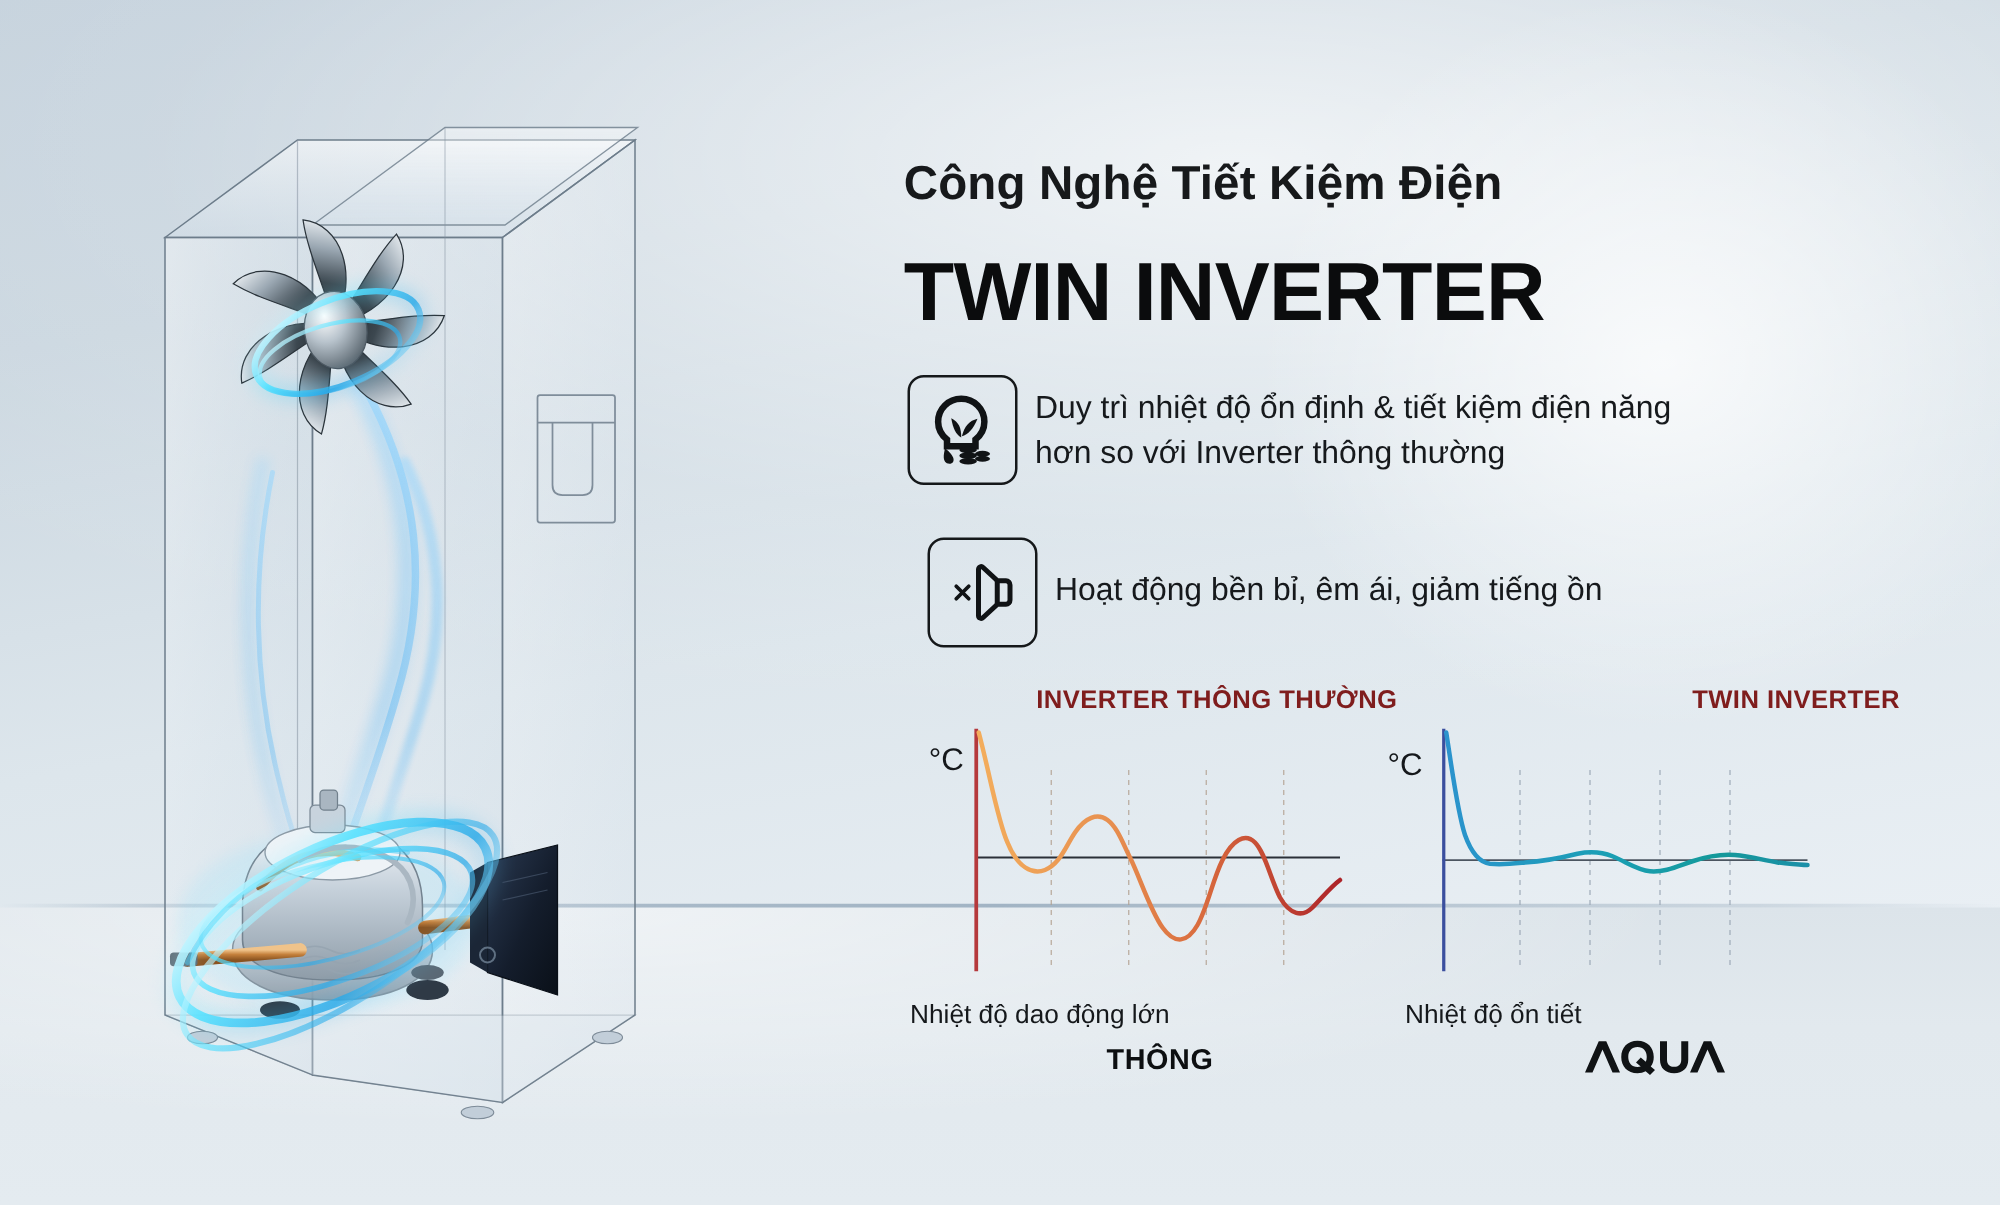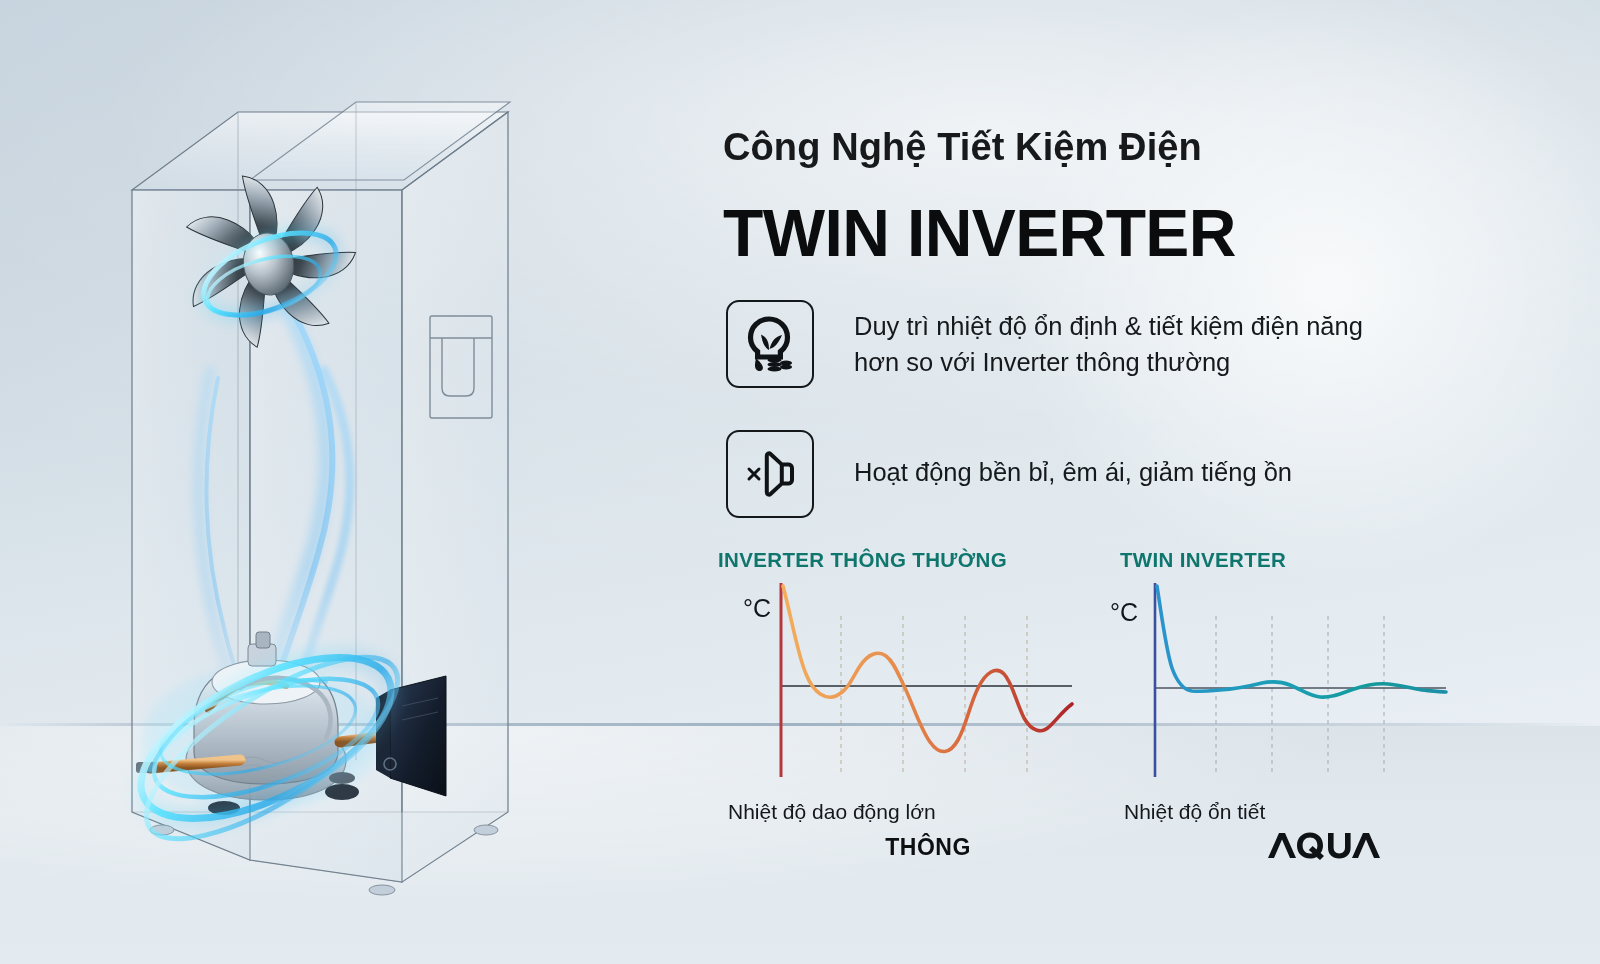--- a/index.html
+++ b/index.html
@@ -44,43 +44,43 @@
     position:absolute;left:3px;top:126px;
     font-size:38px;font-weight:bold;color:#17191b;letter-spacing:.1px;
     white-space:nowrap;
   }
   .headline{
     position:absolute;left:3px;top:195px;
     font-size:66px;font-weight:bold;color:#0b0c0d;letter-spacing:-.6px;
     white-space:nowrap;
   }
 
-  .feature{position:absolute;display:flex;align-items:flex-start;gap:40px;}
+  .feature{position:absolute;display:flex;align-items:flex-start;gap:14px;}
   .feat-1{left:6px;top:300px;}
-  .feat-2{left:6px;top:430px;text-align:right;}
+  .feat-2{left:22px;top:430px;text-align:right;}
   .feat-icon{
     width:84px;height:84px;flex:none;
     border:2.5px solid #15181a;border-radius:13px;
     background:transparent;
     display:flex;align-items:center;justify-content:center;
   }
   .feat-text{
     font-size:25.5px;line-height:36px;color:#16191c;font-weight:400;
     padding-top:8px;white-space:pre-line;
   }
   .feat-2 .feat-text{padding-top:24px;}
 
   
   .charts{position:absolute;left:0px;top:548px;width:880px;height:330px;}
   .chart{position:absolute;top:0;width:400px;height:330px;}
   .chart-left{left:16px;}
   .chart-right{left:390px;}
   .chart-title{
-    position:absolute;top:0;width:100%;text-align:left;
-    font-size:20.5px;font-weight:bold;color:#0f766e;letter-spacing:.35px;
+    position:absolute;top:0;width:100%;text-align:right;
+    font-size:20.5px;font-weight:bold;color:#7f1d1d;letter-spacing:.35px;
   }
   .chart-left .chart-title{left:-18px;}
   .chart-right .chart-title{left:10px;}
   .chart-plot{position:absolute;left:0;top:30px;}
   .deg{
     position:absolute;font-size:25px;color:#15181b;font-weight:400;
   }
   .chart-left .deg{left:7px;top:46px;}
   .chart-right .deg{left:0px;top:50px;}
   .chart-cap{

